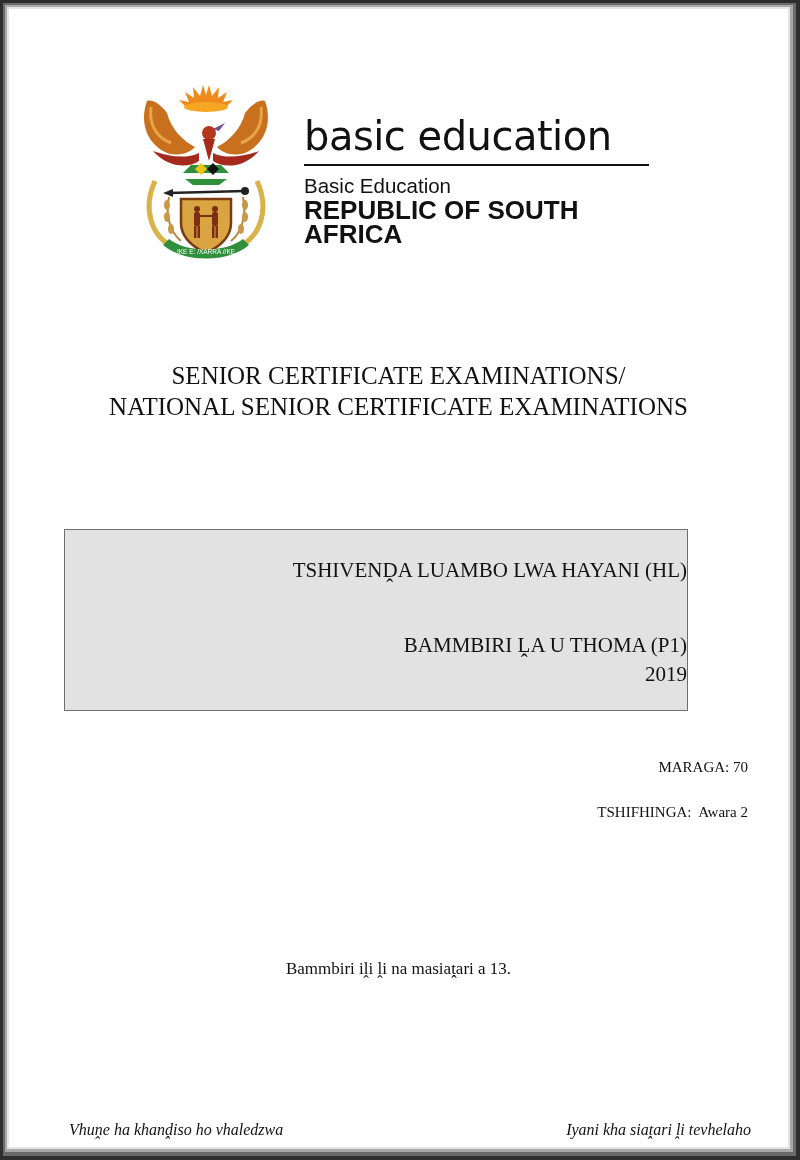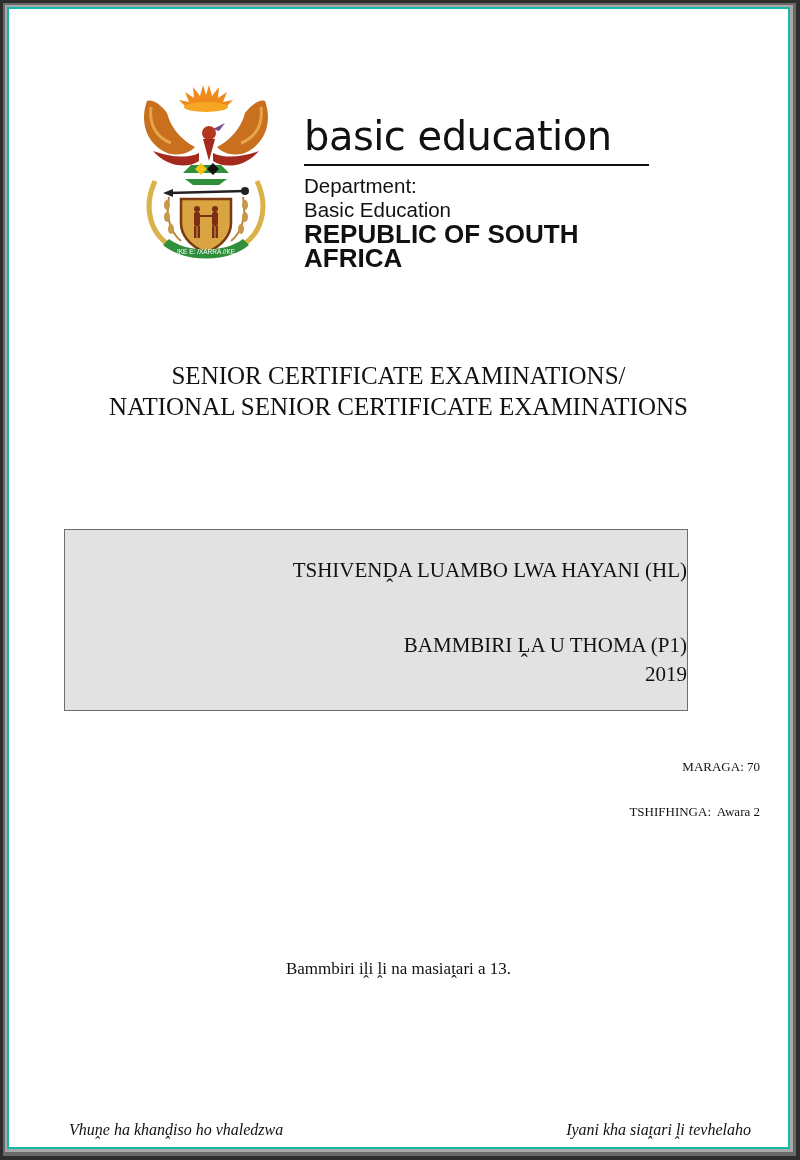--- a/index.html
+++ b/index.html
@@ -20,21 +20,21 @@
     background: #6a6a6a;
     padding: 2px 3px 4px 2px;
   }
   .frame-inner {
     width: 100%; height: 100%; box-sizing: border-box;
     background: #a8a8a8;
     padding: 2px 3px 3px 2px;
   }
   .frame-light {
     width: 100%; height: 100%; box-sizing: border-box;
-    background: #14b8a6;
+    background: #e5e5e5;
     padding: 2px 2px 2px 2px;
   }
   .page {
     position: relative; width: 100%; height: 100%;
     background: #ffffff; overflow: hidden;
   }
 
   
   .crest {
     position: absolute; left: 124px; top: 68px; width: 146px; height: 186px;
@@ -64,22 +64,22 @@
 
   .subject-box {
     position: absolute; left: 55px; top: 520px; width: 624px; height: 182px;
     box-sizing: border-box;
     background: #e2e2e2; border: 1.5px solid #6e6e6e;
     text-align: right; font-size: 21px; color: #111;
   }
   .subject-box .row { position: absolute; left: 0; right: 0; }
 
   .meta {
-    position: absolute; right: 28px; text-align: right;
-    font-size: 13px; color: #111;
+    position: absolute; right: 40px; text-align: right;
+    font-size: 15px; color: #111;
   }
 
   .pages-note {
     position: absolute; left: 0; right: 0; top: 950px;
     text-align: center; font-size: 17px; color: #111;
   }
 
   .footer-left, .footer-right {
     position: absolute; top: 1112px; font-style: italic; font-size: 16px; color: #111; margin-left: 28px;
   }
@@ -157,21 +157,20 @@
           </g>
 
           <path d="M30 168 C50 186, 96 186, 116 168 L110 162 C92 176, 54 176, 36 162 Z" fill="#2f8f3a"></path>
           <text x="73" y="177" font-size="6.5" fill="#ffffff" text-anchor="middle" font-family="Liberation Sans, sans-serif">!KE E: /XARRA //KE</text>
         </svg>
       </div>
 
       <div class="brand">
         <div class="brand-title">basic education</div>
         <div class="brand-rule"></div>
-        <div class="brand-line">Department:</div>
         <div class="brand-line">Basic Education</div>
         <div class="brand-line bold">REPUBLIC OF SOUTH AFRICA</div>
       </div>
 
       <div class="exam-heading">
         <div>SENIOR CERTIFICATE EXAMINATIONS/</div>
         <div>NATIONAL SENIOR CERTIFICATE EXAMINATIONS</div>
       </div>
 
       <div class="subject-box">

